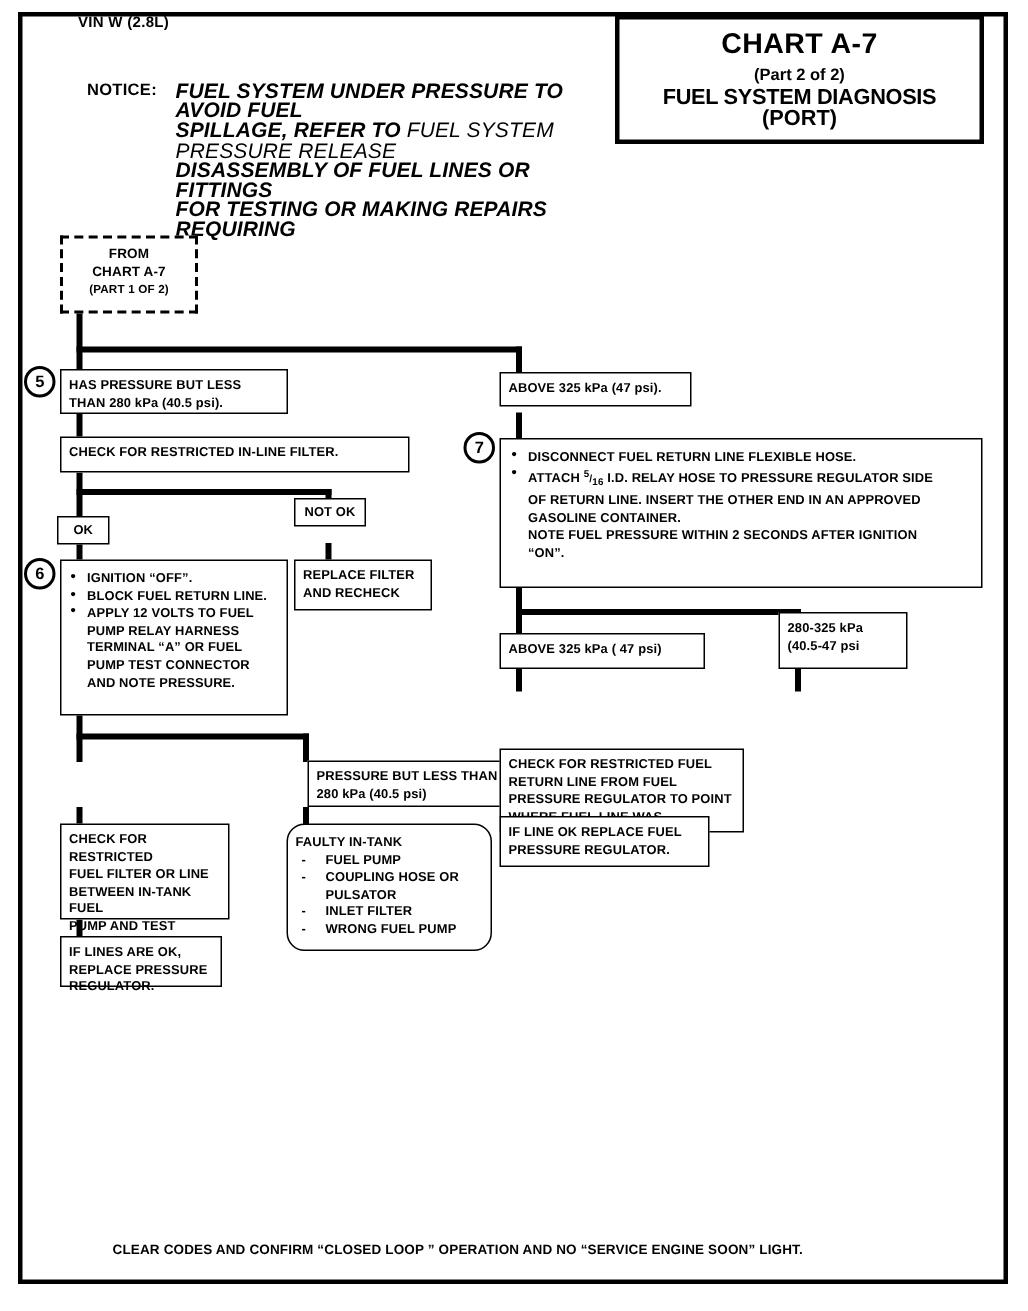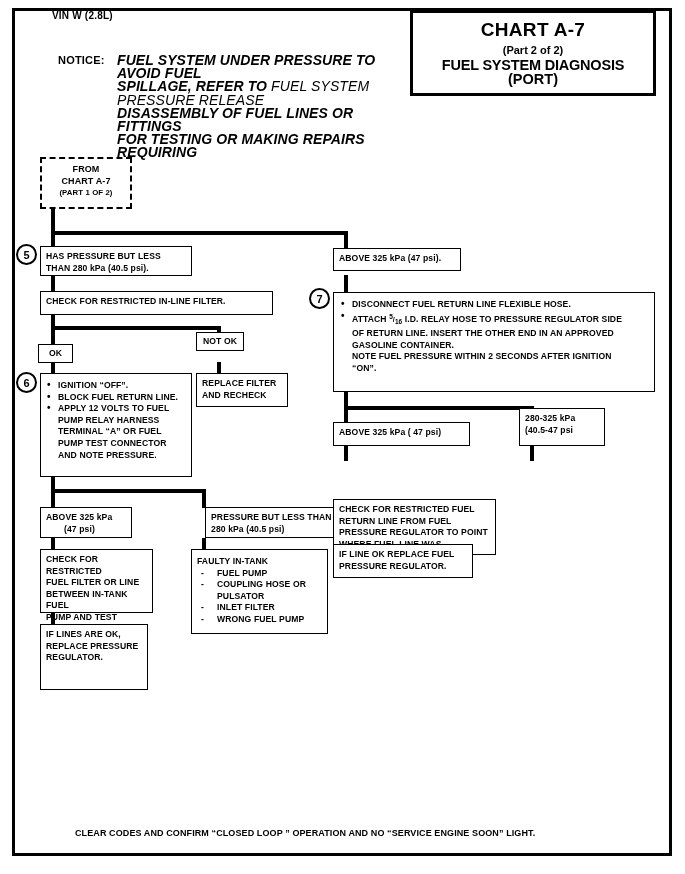--- a/index.html
+++ b/index.html
@@ -176,44 +176,40 @@
       <li>IGNITION “OFF”.</li>
       <li>BLOCK FUEL RETURN LINE.</li>
       <li>APPLY 12 VOLTS TO FUEL</li>
       <li class="nobullet">PUMP RELAY HARNESS</li>
       <li class="nobullet">TERMINAL “A” OR FUEL</li>
       <li class="nobullet">PUMP TEST CONNECTOR</li>
       <li class="nobullet">AND NOTE PRESSURE.</li>
     </ul>
   </div>
 
-  <div class="abs box" style="left:40px;top:507px;width:92px;height:31px;">
-    <div>ABOVE 325 kPa</div>
-    <div style="padding-left:18px;">(47 psi)</div>
-  </div>
 
   <div class="abs box" style="left:205px;top:507px;width:137px;height:31px;">
     <div>PRESSURE BUT LESS THAN</div>
     <div>280 kPa (40.5 psi)</div>
   </div>
 
   <div class="abs box" style="left:40px;top:549px;width:113px;height:64px;">
     <div>CHECK FOR RESTRICTED</div>
     <div>FUEL FILTER OR  LINE</div>
     <div>BETWEEN IN-TANK FUEL</div>
     <div>PUMP AND TEST GAGE.</div>
   </div>
 
-  <div class="abs box" style="left:40px;top:624px;width:108px;height:66px;">
+  <div class="abs box" style="left:40px;top:624px;width:108px;height:34px;">
     <div>IF LINES ARE  OK,</div>
     <div>REPLACE PRESSURE</div>
     <div>REGULATOR.</div>
   </div>
 
-  <div class="abs box" style="left:191px;top:549px;width:137px;height:85px;padding:6px 5px;">
+  <div class="abs box" style="left:191px;top:549px;width:137px;height:85px;padding:6px 5px;border-radius:12px;">
     <div>FAULTY IN-TANK</div>
     <ul class="dsh">
       <li>FUEL PUMP</li>
       <li>COUPLING HOSE OR</li>
       <li class="cont">PULSATOR</li>
       <li>INLET FILTER</li>
       <li>WRONG FUEL PUMP</li>
     </ul>
   </div>
 

